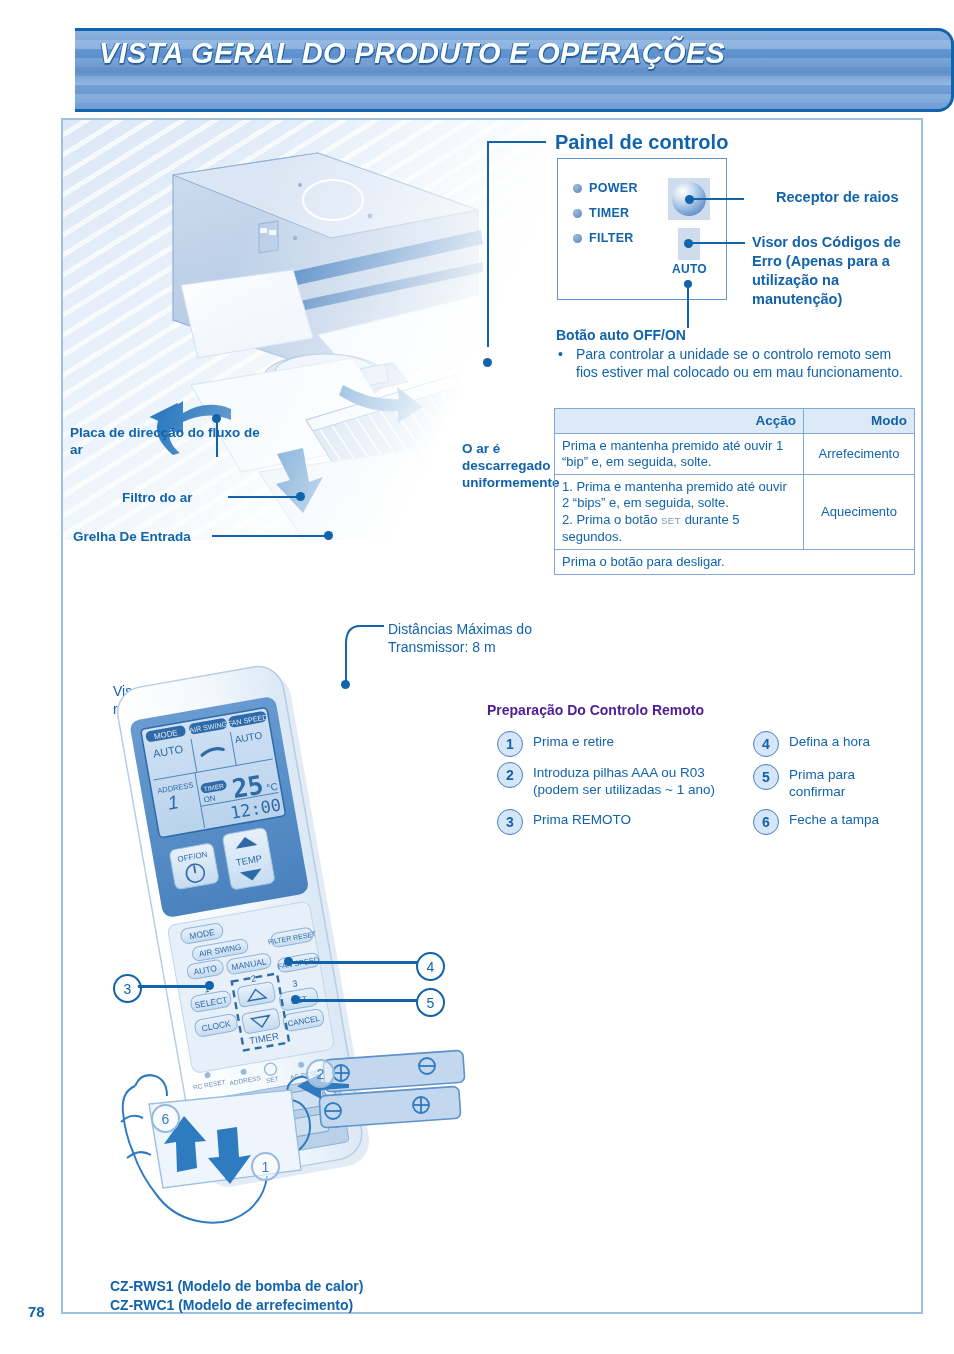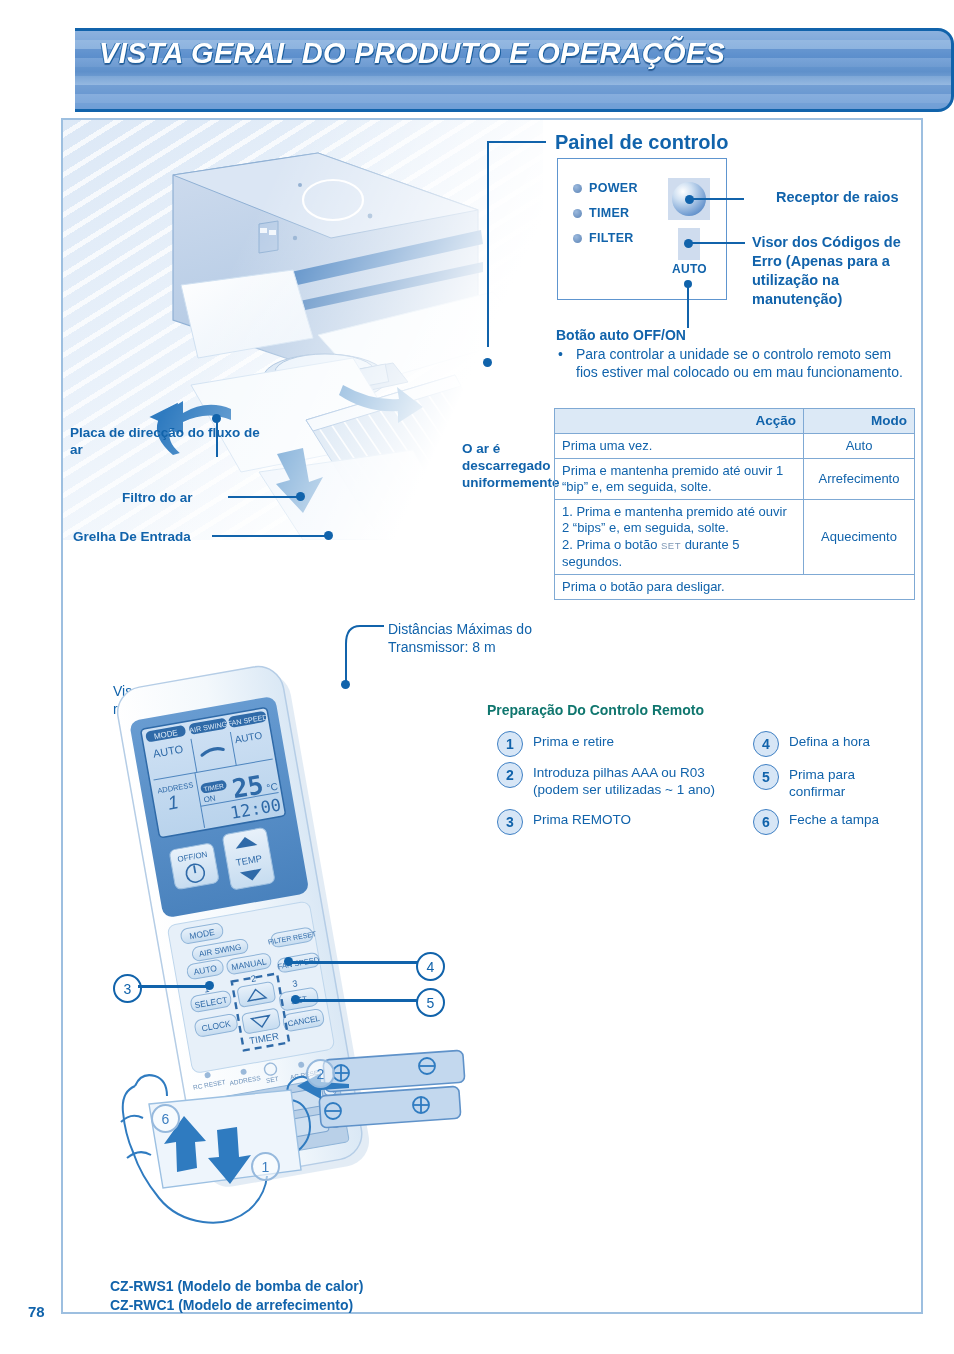--- a/index.html
+++ b/index.html
@@ -111,21 +111,21 @@
   .tbl td,.tbl th{
     border:1px solid #7fa9d4;padding:4px 7px;vertical-align:middle;
     font-weight:normal;line-height:16px;
   }
   .tbl th{background:#dce9f6;font-weight:bold;text-align:right;font-size:13.5px;}
   .tbl td.mode{text-align:center;width:96px;}
   .tbl td.act{width:auto;}
   .setglyph{font-size:9.5px;letter-spacing:.5px;color:#7d97b5;font-variant:small-caps;}
 
   
-  .prep-title{position:absolute;left:487px;top:702px;font-size:14px;font-weight:bold;color:#0f766e;}
+  .prep-title{position:absolute;left:487px;top:702px;font-size:14px;font-weight:bold;color:#4c1d95;}
   .step{position:absolute;display:flex;align-items:flex-start;}
   .badge{
     width:24px;height:24px;border-radius:50%;
     border:1.5px solid #3f80c4;background:#d7e6f6;color:#1163ab;
     font-size:14px;font-weight:bold;display:flex;align-items:center;justify-content:center;
     flex:0 0 auto;
   }
   .steptxt{margin-left:10px;color:#1163ab;font-size:13.5px;line-height:17px;padding-top:2px;}
 
   
@@ -287,24 +287,20 @@
 
   <div class="lbl" style="left:556px;top:327px;font-size:14px;">Botão auto OFF/ON</div>
   <div class="bullet" style="left:558px;top:346px;">•</div>
   <div class="lbl-reg" style="left:576px;top:345px;width:330px;">Para controlar a unidade se o controlo remoto sem fios estiver mal colocado ou em mau funcionamento.</div>
 
   <table class="tbl">
     <tbody>
         <tr>
       <th>Acção</th>
       <th class="mode">Modo</th>
-    </tr>
-    <tr>
-      <td class="act">Prima uma vez.</td>
-      <td class="mode">Auto</td>
     </tr>
     <tr>
       <td class="act">Prima e mantenha premido até ouvir 1 “bip” e, em seguida, solte.</td>
       <td class="mode">Arrefecimento</td>
     </tr>
     <tr>
       <td class="act">
         <div>1. Prima e mantenha premido até ouvir 2 “bips” e, em seguida, solte.</div>
         <div style="margin-top:1px;">
           <span>2. Prima o botão</span>

